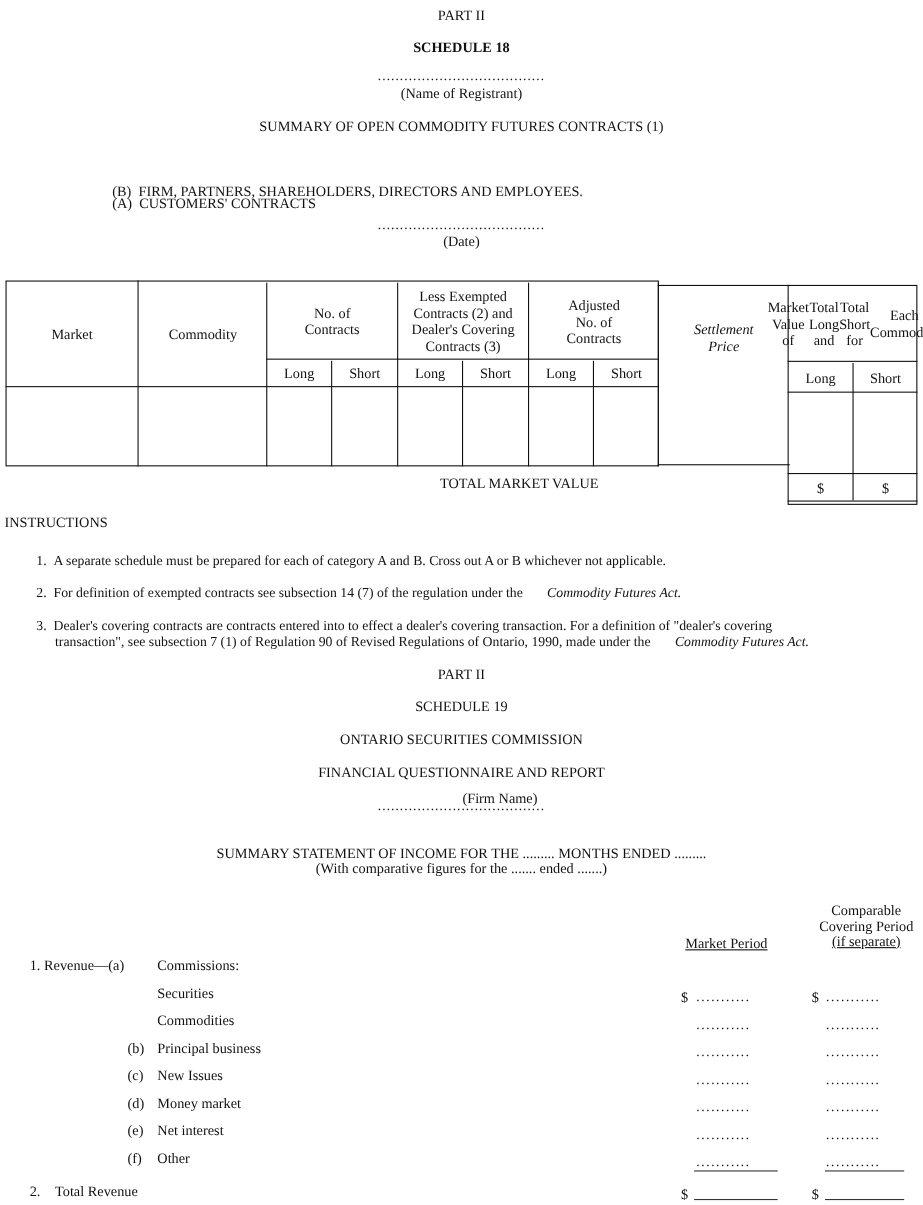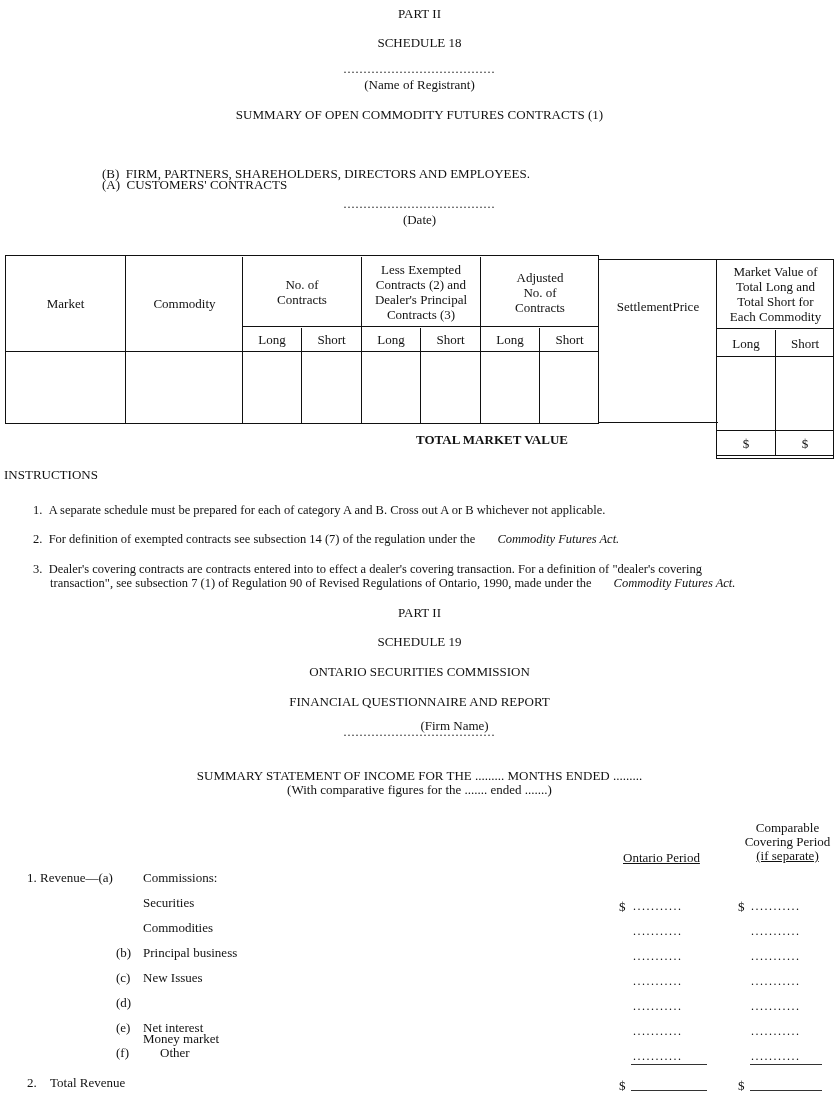--- a/index.html
+++ b/index.html
@@ -17,21 +17,21 @@
   .instr { position:absolute; font-size:12.5px; line-height:14px; }
   .instr i { font-style:italic;margin-left:19px; }
   .rev-label { position:absolute; font-size:13px; }
   .fill { position:absolute; font-size:12px; letter-spacing:1.5px; }
   .uline { position:absolute; height:0; border-top:1px solid #333; }
 </style>
 </head>
 <body>
 
 <div class="center" style="top:6px;">PART II</div>
-<div class="center" style="top:35px;">SCHEDULE 18</div>
+<div class="center" style="top:35px;font-weight:bold;">SCHEDULE 18</div>
 <div class="center dots" style="top:62px;">......................................</div>
 <div class="center" style="top:77px;">(Name of Registrant)</div>
 <div class="center" style="top:107px;">SUMMARY OF OPEN COMMODITY FUTURES CONTRACTS (1)</div>
 
 <div class="abs" style="left:102px; top:135px;margin-top:42px;">
   <span>(A)</span>&nbsp;&nbsp;<span>CUSTOMERS' CONTRACTS</span>
 </div>
 <div class="abs" style="left:102px; top:166px;">
   <span>(B)</span>&nbsp;&nbsp;<span>FIRM, PARTNERS, SHAREHOLDERS, DIRECTORS AND EMPLOYEES.</span>
 </div>
@@ -65,33 +65,33 @@
 
   <div class="cell" style="left:5px; top:255px; width:121px; height:96px;">Market</div>
   <div class="cell" style="left:126px; top:255px; width:117px; height:96px;">Commodity</div>
   <div class="cell" style="left:243px; top:257px; width:118px; height:70px; flex-direction:column;">
     <span>No. of</span>
     <span>Contracts</span>
   </div>
   <div class="cell" style="left:362px; top:257px; width:118px; height:70px; flex-direction:column;">
     <span>Less Exempted</span>
     <span>Contracts (2) and</span>
-    <span>Dealer's Principal</span>
+    <span>Dealer's Covering</span>
     <span>Contracts (3)</span>
   </div>
   <div class="cell" style="left:481px; top:257px; width:118px; height:70px; flex-direction:column;">
     <span>Adjusted</span>
     <span>No. of</span>
     <span>Contracts</span>
   </div>
-  <div class="cell" style="left:599px; top:259px; width:118px; height:95px; ">
+  <div class="cell" style="left:599px; top:259px; width:118px; height:95px; flex-direction:column;font-style:italic;">
     <span>Settlement</span>
     <span>Price</span>
   </div>
-  <div class="cell" style="left:717px; top:260px; width:117px; height:68px; flex-direction:column;">
+  <div class="cell" style="left:717px; top:260px; width:117px; height:68px; flex-direction:row;">
     <span>Market Value of</span>
     <span>Total Long and</span>
     <span>Total Short for</span>
     <span>Each Commodity</span>
   </div>
 
   <div class="cell" style="left:243px; top:327px; width:58px; height:25px;">Long</div>
   <div class="cell" style="left:302px; top:327px; width:59px; height:25px;">Short</div>
   <div class="cell" style="left:362px; top:327px; width:58px; height:25px;">Long</div>
   <div class="cell" style="left:421px; top:327px; width:59px; height:25px;">Short</div>
@@ -105,21 +105,21 @@
   <div class="abs" style="left:244px; top:353px; width:56px; height:69px;"></div>
   <div class="abs" style="left:303px; top:353px; width:57px; height:69px;"></div>
   <div class="abs" style="left:363px; top:353px; width:56px; height:69px;"></div>
   <div class="abs" style="left:422px; top:353px; width:57px; height:69px;"></div>
   <div class="abs" style="left:482px; top:353px; width:56px; height:69px;"></div>
   <div class="abs" style="left:541px; top:353px; width:56px; height:69px;"></div>
   <div class="abs" style="left:600px; top:356px; width:115px; height:65px;"></div>
   <div class="abs" style="left:718px; top:358px; width:56px; height:71px;"></div>
   <div class="abs" style="left:777px; top:358px; width:56px; height:71px;"></div>
 
-  <div class="abs" style="left:416px; top:432px;font-weight:bold;">TOTAL MARKET VALUE</div>
+  <div class="abs" style="left:400px; top:432px;">TOTAL MARKET VALUE</div>
   <div class="cell" style="left:717px; top:431px; width:58px; height:24px;">$</div>
   <div class="cell" style="left:776px; top:431px; width:58px; height:24px;">$</div>
 </div>
 
 <div class="abs" style="left:4px; top:467px;">INSTRUCTIONS</div>
 
 <div class="instr" style="left:33px; top:503px;">
   <span>1.</span>&nbsp;&nbsp;<span>A separate schedule must be prepared for each of category A and B. Cross out A or B whichever not applicable.</span>
 </div>
 <div class="instr" style="left:33px; top:532px;">
@@ -132,21 +132,21 @@
 
 <div class="center" style="top:605px;">PART II</div>
 <div class="center" style="top:634px;">SCHEDULE 19</div>
 <div class="center" style="top:664px;">ONTARIO SECURITIES COMMISSION</div>
 <div class="center" style="top:694px;">FINANCIAL QUESTIONNAIRE AND REPORT</div>
 <div class="center dots" style="top:725px;">......................................</div>
 <div class="center" style="top:718px;padding-left:35px;">(Firm Name)</div>
 <div class="center" style="top:768px;">SUMMARY STATEMENT OF INCOME FOR THE ......... MONTHS ENDED .........</div>
 <div class="center" style="top:782px;">(With comparative figures for the ....... ended .......)</div>
 
-<div class="abs" style="left:623px; top:850px; text-decoration:underline;">Ontario Period</div>
+<div class="abs" style="left:623px; top:850px; text-decoration:underline;">Market Period</div>
 <div class="abs" style="left:740px; top:821px; width:95px; text-align:center; line-height:14px;">
   <div>Comparable</div>
   <div>Covering Period</div>
   <div style="text-decoration:underline;">(if separate)</div>
 </div>
 
 <div class="rev-label" style="left:27px; top:870px;">1.  Revenue—(a)</div>
 <div class="rev-label" style="left:143px; top:870px;">Commissions:</div>
 
 <div id="rows">
@@ -169,33 +169,33 @@
       <div class="fill" style="left: 751px; top: 949px;">...........</div>
     </div>
     <div>
       <div class="rev-label" style="left: 116px; top: 970px;">(c)</div>
       <div class="rev-label" style="left: 143px; top: 970px;">New Issues</div>
       <div class="fill" style="left: 633px; top: 974px;">...........</div>
       <div class="fill" style="left: 751px; top: 974px;">...........</div>
     </div>
     <div>
       <div class="rev-label" style="left: 116px; top: 995px;">(d)</div>
-      <div class="rev-label" style="left: 143px; top: 995px; margin-top: 36px;">Money market</div>
+      <div class="rev-label" style="left: 143px; top: 995px;">Money market</div>
       <div class="fill" style="left: 633px; top: 999px;">...........</div>
       <div class="fill" style="left: 751px; top: 999px;">...........</div>
     </div>
     <div>
       <div class="rev-label" style="left: 116px; top: 1020px;">(e)</div>
       <div class="rev-label" style="left: 143px; top: 1020px;">Net interest</div>
       <div class="fill" style="left: 633px; top: 1024px;">...........</div>
       <div class="fill" style="left: 751px; top: 1024px;">...........</div>
     </div>
     <div>
       <div class="rev-label" style="left: 116px; top: 1045px;">(f)</div>
-      <div class="rev-label" style="left: 160px; top: 1045px; text-align: right;">Other</div>
+      <div class="rev-label" style="left: 143px; top: 1045px; text-align: right;">Other</div>
       <div class="fill" style="left: 633px; top: 1049px;">...........</div>
       <div class="fill" style="left: 751px; top: 1049px;">...........</div>
       <div class="uline" style="left: 631px; top: 1064px; width: 76px;"></div>
       <div class="uline" style="left: 750px; top: 1064px; width: 72px;"></div>
     </div>
   </div>
 
 <div class="rev-label" style="left:27px; top:1075px;">2.</div>
 <div class="rev-label" style="left:50px; top:1075px;">Total Revenue</div>
 <div class="rev-label" style="left:619px; top:1078px;">$</div>

